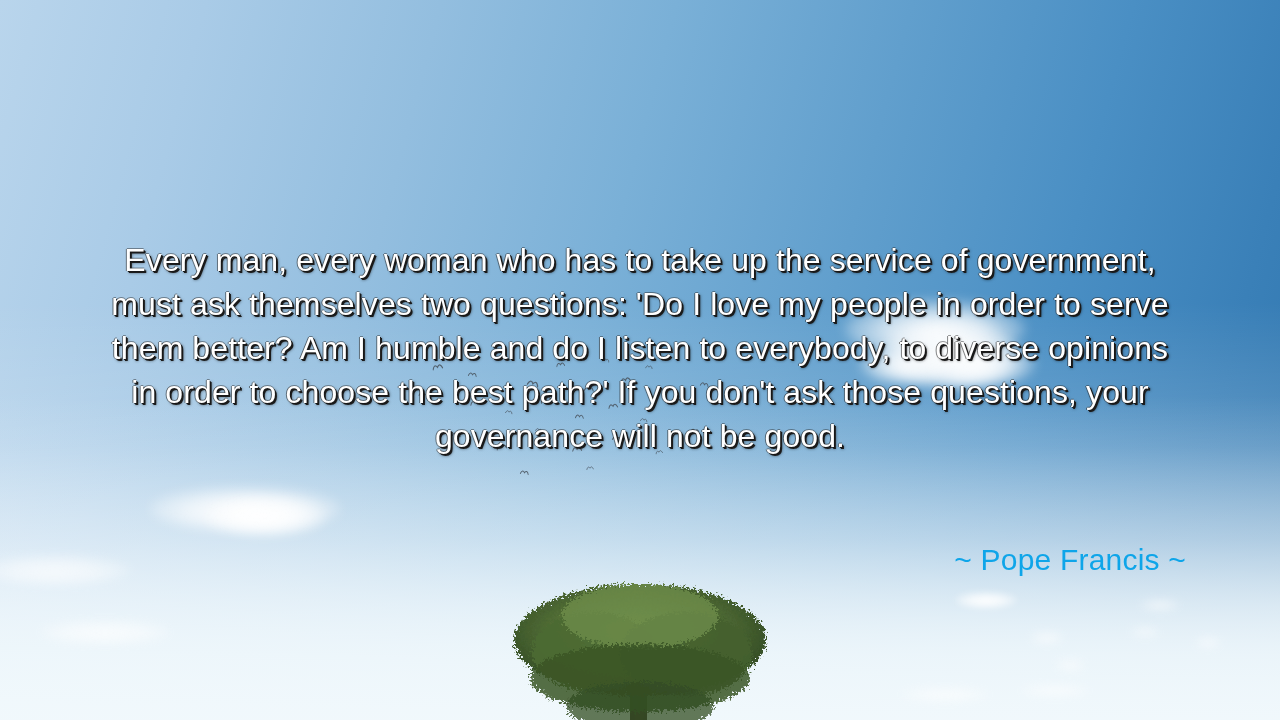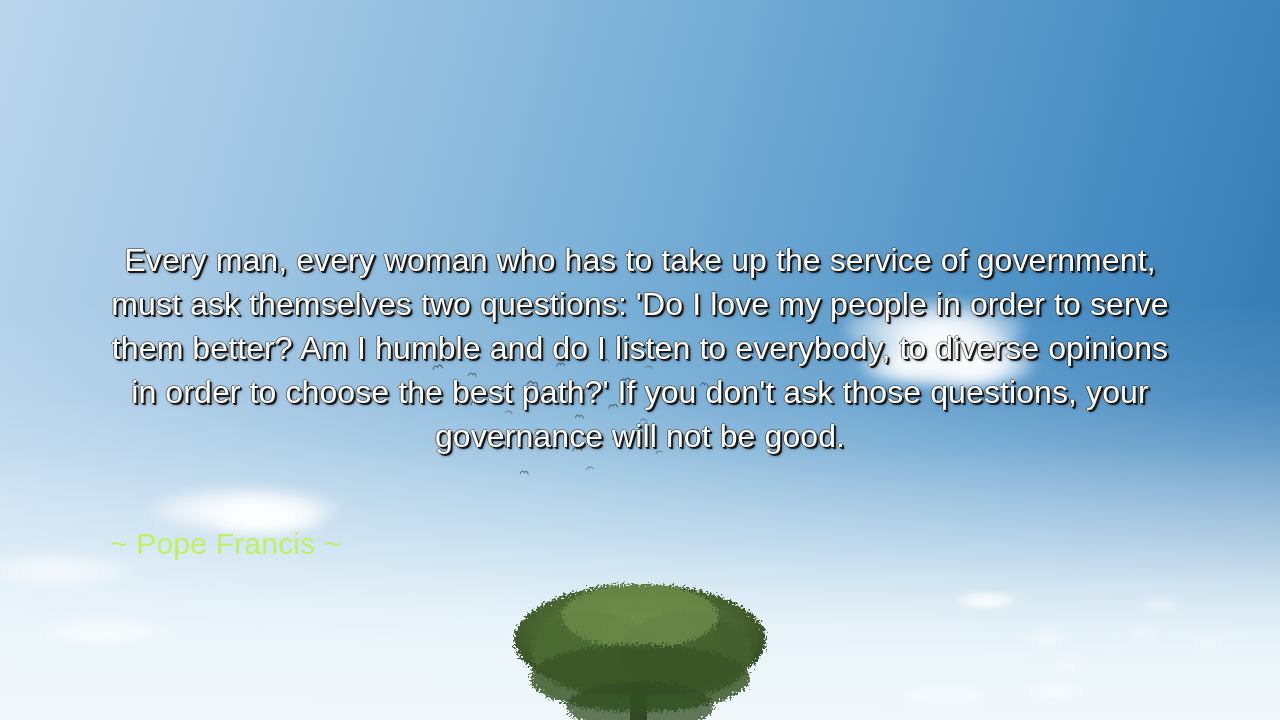--- a/index.html
+++ b/index.html
@@ -139,27 +139,27 @@
     letter-spacing: 0.1px;
     white-space: pre-wrap;
   }
 
   .attribution {
     position: absolute;
     left: 50%;
     top: 524px;
     transform: translateX(-50%);
     width: 1060px;
-    text-align: left;
-    margin: 0;
+    text-align: right;
+    margin: 16px;
     font-family: "Liberation Sans", sans-serif;
     font-size: 30px;
     line-height: 40px;
     font-weight: 400;
-    color: #bef264;
+    color: #0ea5e9;
     letter-spacing: 0.2px;
   }
 </style>
 </head>
 <body>
 
 <div class="stage">
 
   <div class="sky-base"></div>
   <div class="sky-haze"></div>

